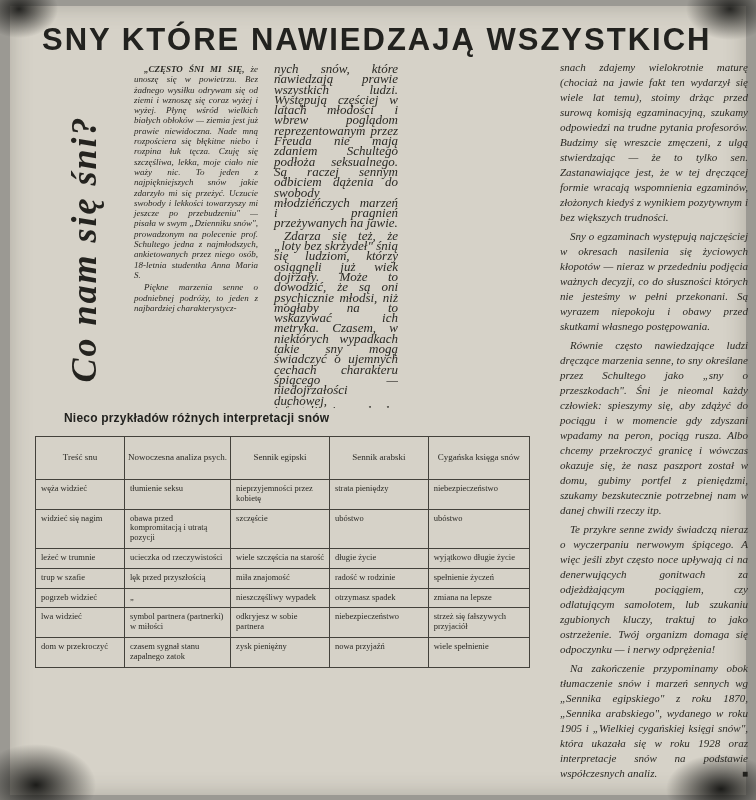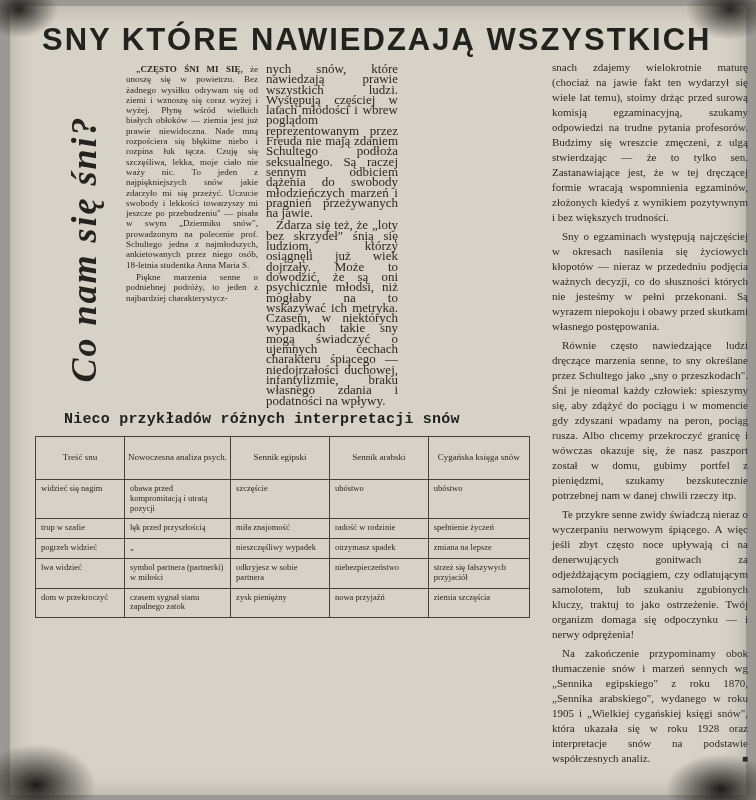--- a/index.html
+++ b/index.html
@@ -19,28 +19,28 @@
 
   #vertical-headline{position:absolute;left:52px;top:428px;width:358px;height:64px;
          transform:rotate(-90deg);transform-origin:0 0;
          display:flex;align-items:center;justify-content:center;
          font-style:italic;font-weight:700;font-size:36px;letter-spacing:2px;color:#24231f;}
 
   .article-column{position:absolute;top:64px;color:#2a2924;text-align:justify;overflow:hidden;}
   #col-1{left:122px;width:136px;height:344px;font-size:9px;line-height:10.3px;}
   #col-2{left:262px;width:136px;height:344px;font-size:13px;line-height:10.3px;}
   #col-3{left:548px;top:60px;width:200px;height:736px;font-size:11px;line-height:15px;}
-  .article-column p{margin:0 0 2px 4px;text-indent:10px;}
+  .article-column p{margin:0 0 2px 12px;text-indent:10px;font-style:italic;}
   #col-3 p{margin-bottom:4px;}
   .article-column p.cont{text-indent:0;}
   .article-column b.lead{font-weight:700;}
   .end-mark{float:right;font-size:10px;line-height:inherit;}
 
   #table-caption{position:absolute;left:64px;top:411px;
-         font-family:Liberation Mono, monospace;font-weight:700;font-size:15px;
+         font-family:Liberation Sans, sans-serif;font-weight:700;font-size:12px;
          letter-spacing:.2px;color:#22221f;white-space:nowrap;}
 
   #interpretations-table{position:absolute;left:35px;top:436px;width:495px;
          border-collapse:collapse;color:#2a2924;
          font-family:"Liberation Serif",serif;font-size:8.5px;line-height:9.8px;}
   #interpretations-table th, #interpretations-table td{border:1px solid #43413b;
          padding:4px 4px 5px 5px;vertical-align:top;text-align:left;}
   #interpretations-table th{height:34px;vertical-align:middle;text-align:center;
          font-weight:400;font-size:9px;padding:4px 2px;margin-top:14px;}
   #interpretations-table td{font-weight:400;}
@@ -90,25 +90,39 @@
         <tr>
           <th>Treść snu</th>
           <th>Nowoczesna analiza psych.</th>
           <th>Sennik egipski</th>
           <th>Sennik arabski</th>
           <th>Cygańska księga snów</th>
         </tr>
       </thead>
     <tbody>
         <tr>
+          <td>węża widzieć</td>
+          <td>tłumienie seksu</td>
+          <td>nieprzyjemności przez kobietę</td>
+          <td>strata pieniędzy</td>
+          <td>niebezpieczeństwo</td>
+        </tr>
+        <tr>
           <td>widzieć się nagim</td>
           <td>obawa przed kompromitacją i utratą pozycji</td>
           <td>szczęście</td>
           <td>ubóstwo</td>
           <td>ubóstwo</td>
+        </tr>
+        <tr>
+          <td>leżeć w trumnie</td>
+          <td>ucieczka od rzeczywistości</td>
+          <td>wiele szczęścia na starość</td>
+          <td>długie życie</td>
+          <td>wyjątkowo długie życie</td>
         </tr>
         <tr>
           <td>trup w szafie</td>
           <td>lęk przed przyszłością</td>
           <td>miła znajomość</td>
           <td>radość w rodzinie</td>
           <td>spełnienie życzeń</td>
         </tr>
         <tr>
           <td>pogrzeb widzieć</td>
@@ -122,17 +136,17 @@
           <td>symbol partnera (partnerki) w miłości</td>
           <td>odkryjesz w sobie partnera</td>
           <td>niebezpieczeństwo</td>
           <td>strzeż się fałszywych przyjaciół</td>
         </tr>
         <tr>
           <td>dom w przekroczyć</td>
           <td>czasem sygnał stanu zapalnego zatok</td>
           <td>zysk pieniężny</td>
           <td>nowa przyjaźń</td>
-          <td>ziemia szczęścia</td>
+          <td>wiele spełnienie</td>
         </tr>
       </tbody>
   </table>
 </div>
 
 </body></html>

